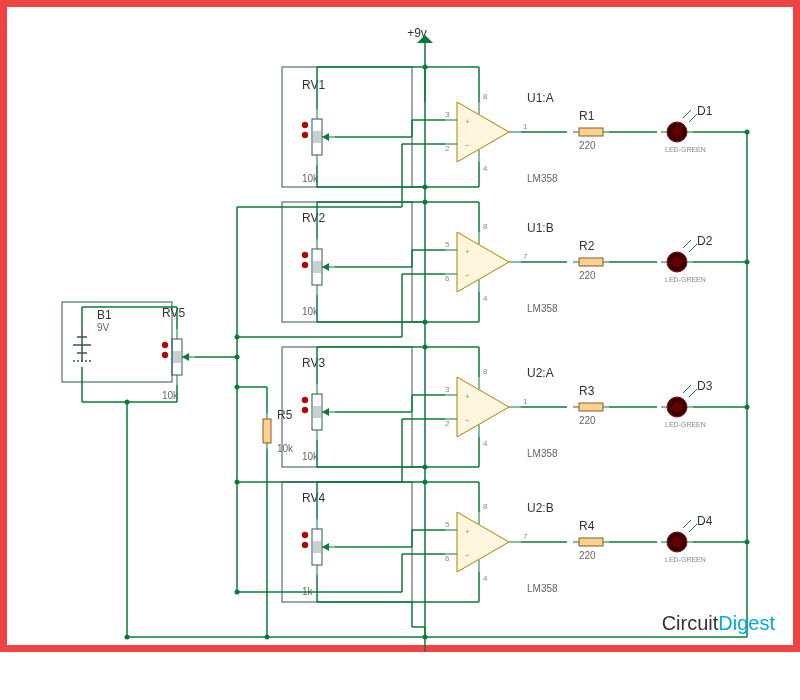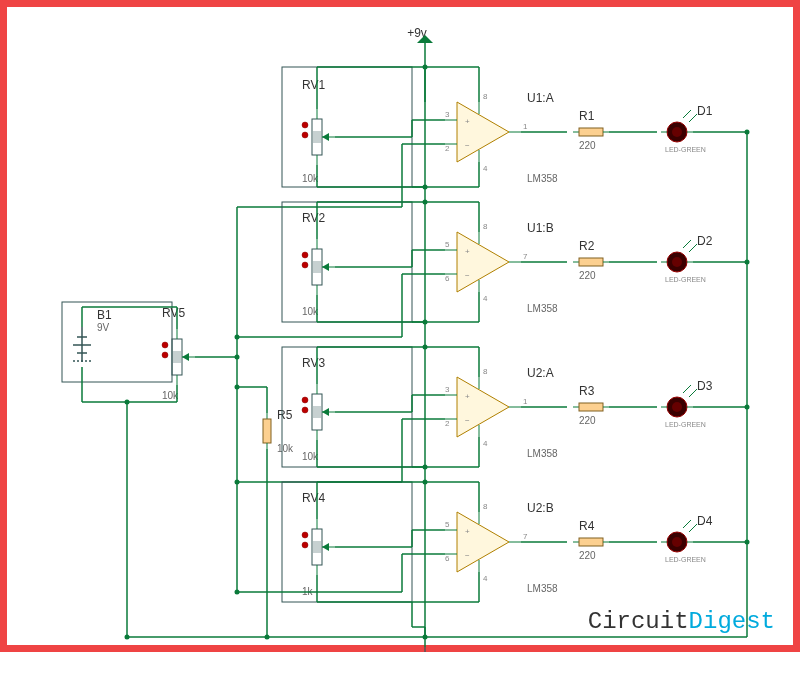--- a/index.html
+++ b/index.html
@@ -32,23 +32,23 @@
   .opamp-body { fill: #fff7dd; stroke: #b08000; stroke-width: 1; }
   .led-body   { fill: #3a0000; stroke: #900;    stroke-width: 1; }
   .res-body   { fill: #fcd090; stroke: #806020; stroke-width: 1; }
   .pot-body   { fill: none;    stroke: #355;    stroke-width: 1; }
   .ground-sym { stroke: #555;  stroke-width: 1.5; fill: none; }
   .batt       { stroke: #355;  stroke-width: 1.5; fill: none; }
   .brand {
     position: absolute;
     right: 18px;
     bottom: 10px;
-    font-size: 24px;
+    font-size: 20px;
     color: #333;
-    font-family: Liberation Mono, monospace;
+    font-family: Liberation Sans, sans-serif;
   }
   .brand .d { color: #00aadd; }
 </style>
 </head>
 <body>
 
 <div class="frame">
 
 <svg width="794" height="694" viewBox="0 0 794 694">
 

